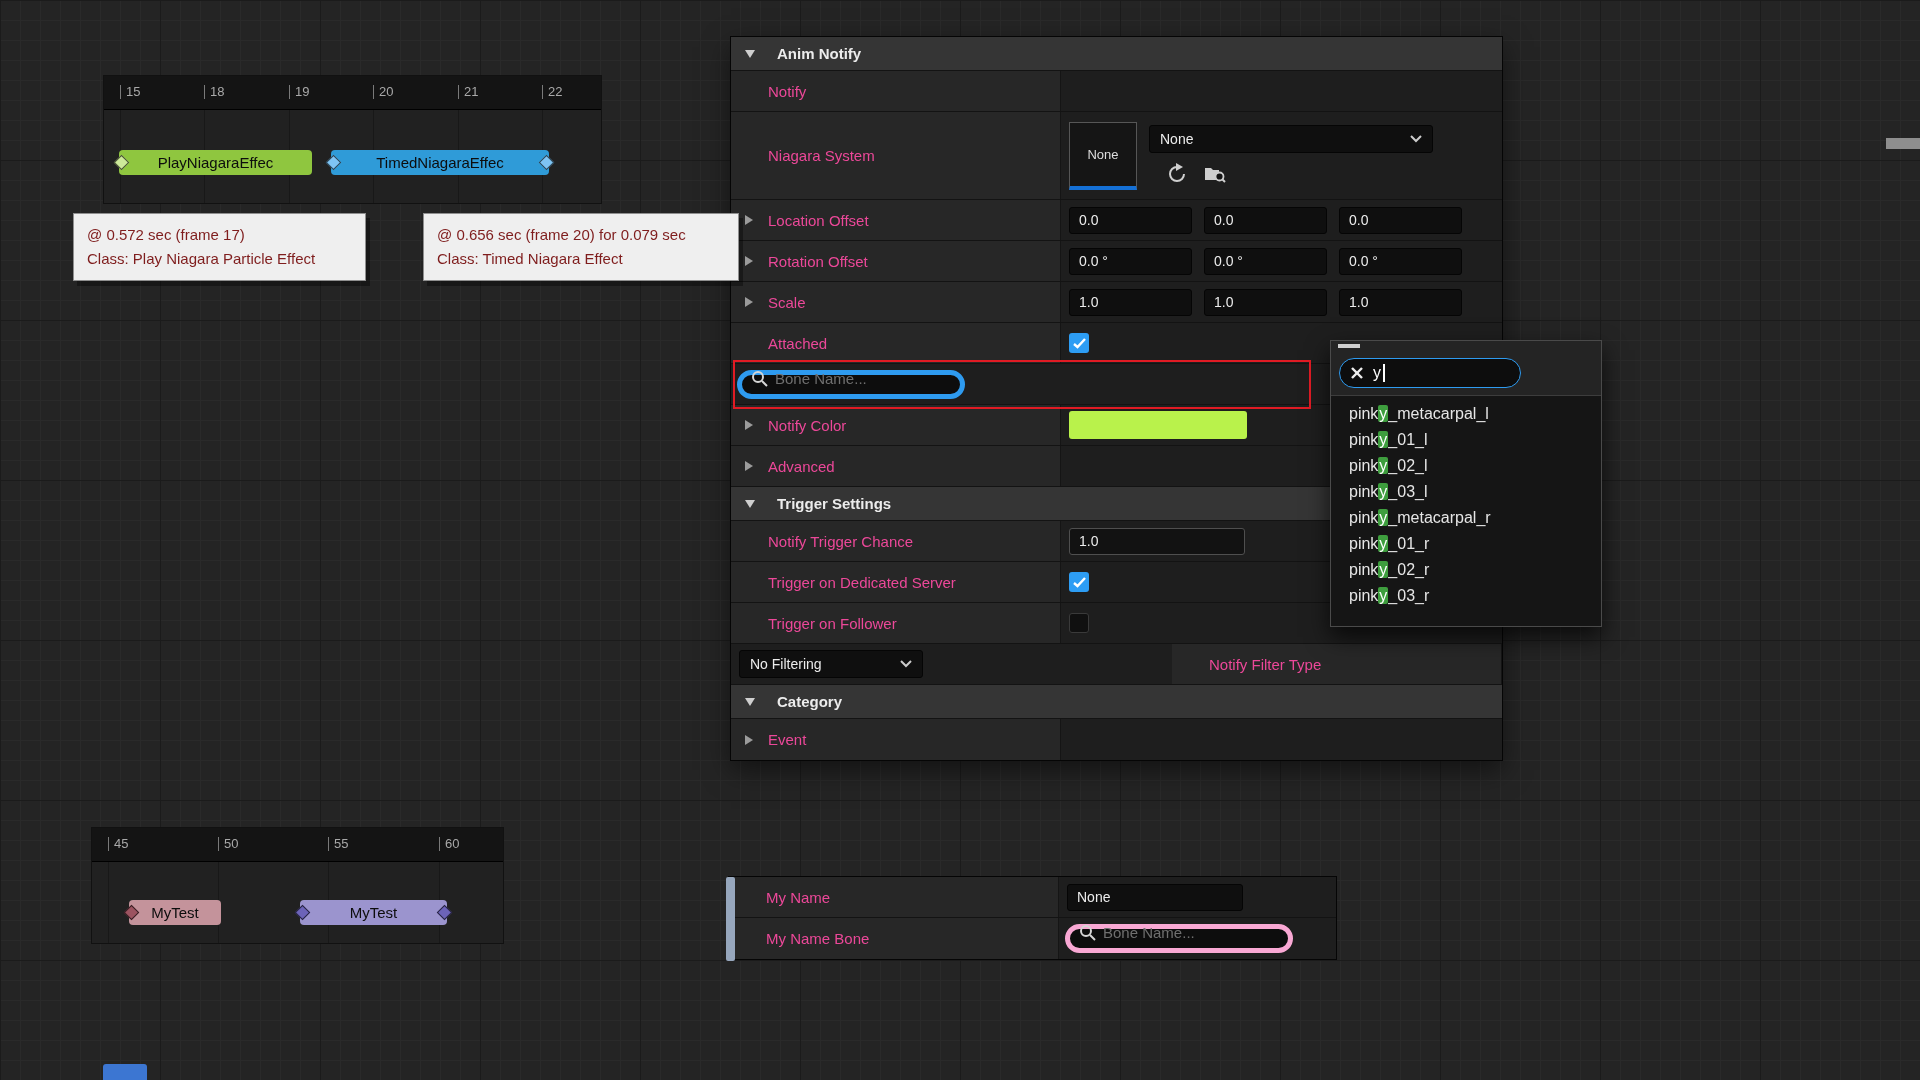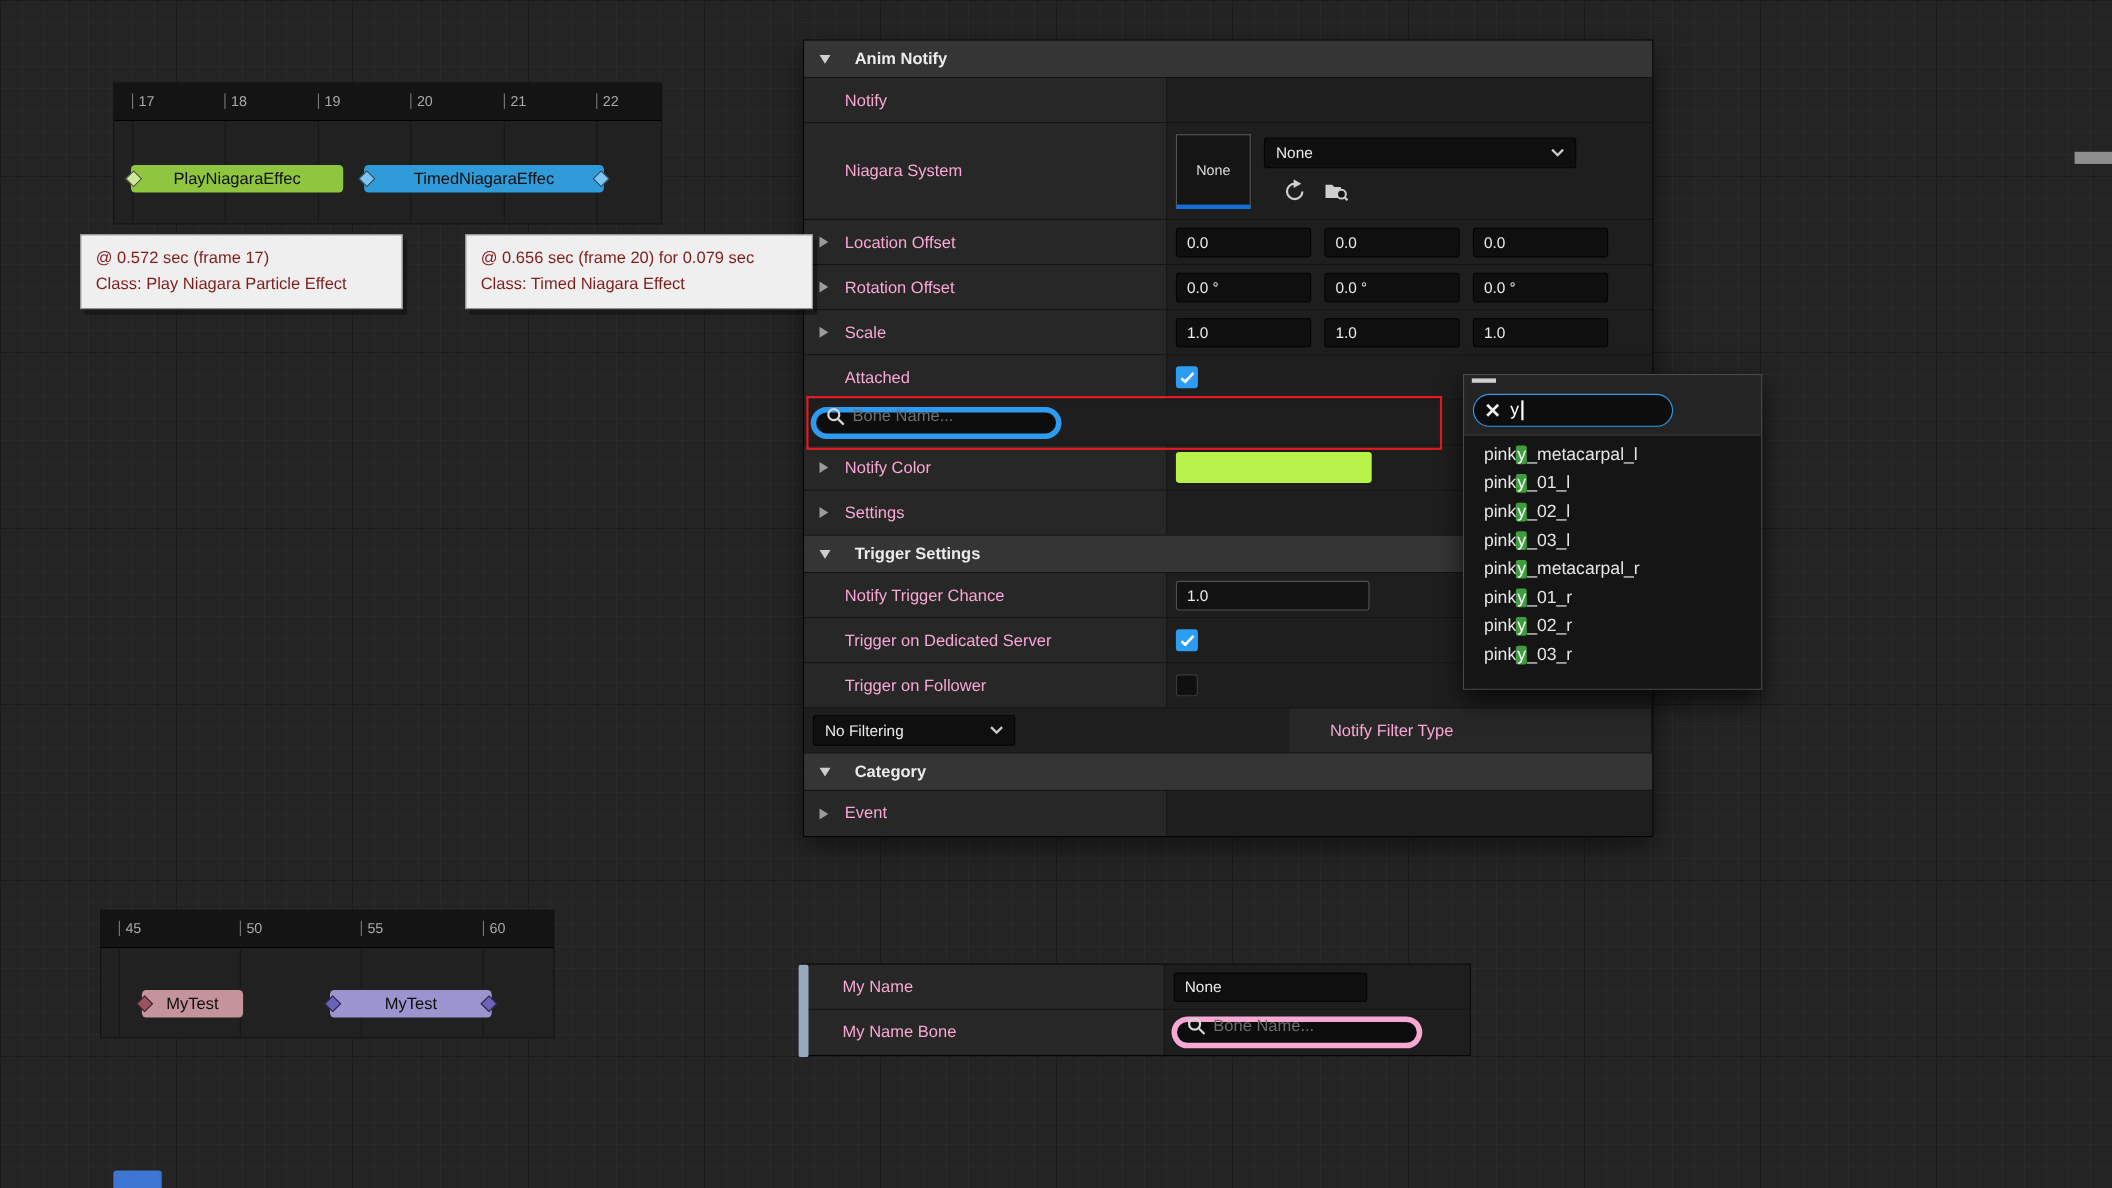--- a/index.html
+++ b/index.html
@@ -42,21 +42,21 @@
 
   
   .details { position:absolute; left:731px; top:37px; width:771px; background:#1e1e1e;
              box-shadow:0 0 0 1px #050505, 0 10px 26px rgba(0,0,0,.5); }
   .sect { height:34px; background:#353535; border-bottom:1px solid #131313; display:flex;
           align-items:center; padding-left:14px; gap:9px; color:#ececec; font-weight:bold;
           font-size:15px; }
   .row { display:flex; height:41px; border-bottom:1px solid #131313; }
   .row.tall { height:88px; }
   .cell.label { width:330px; background:#272727; border-right:1px solid #151515; display:flex;
-                align-items:center; padding-left:14px; color:#f9a8d4; font-size:15px; }
+                align-items:center; padding-left:14px; color:#ec4899; font-size:15px; }
   .cell.value { flex:1; background:#1e1e1e; display:flex; align-items:center; padding-left:8px;
                 gap:12px; }
   .tri { width:15px; margin-right:8px; display:flex; align-items:center; justify-content:flex-start; }
   .tri-r { width:0; height:0; border-left:8px solid #9b9b9b; border-top:5px solid transparent;
            border-bottom:5px solid transparent; }
   .tri-d { width:0; height:0; border-top:8px solid #cfcfcf; border-left:5px solid transparent;
            border-right:5px solid transparent; }
 
   .numfield { width:123px; height:27px; background:#0f0f0f; border:1px solid #050505;
               border-radius:3px; color:#ececec; font-size:14px; display:flex; align-items:center;
@@ -117,21 +117,21 @@
   .right-strip { position:absolute; left:1886px; top:138px; width:34px; height:11px;
                  background:#8e8e8e; }
   .corner-blue { position:absolute; left:103px; top:1064px; width:44px; height:16px;
                  background:#3c76d2; border-radius:3px 3px 0 0; }
 </style>
 </head>
 <body>
 
 <div class="tl" style="left:104px; top:76px; width:497px; height:127px;">
   <div class="tl-ticks">
-    <span class="tick" style="left:16px">17</span>
+    <span class="tick" style="left:16px">15</span>
     <span class="tick" style="left:100px">18</span>
     <span class="tick" style="left:185px">19</span>
     <span class="tick" style="left:269px">20</span>
     <span class="tick" style="left:354px">21</span>
     <span class="tick" style="left:438px">22</span>
   </div>
   <div class="tl-body">
     <div class="vline" style="left:16px"></div>
     <div class="vline" style="left:100px"></div>
     <div class="vline" style="left:185px"></div>
@@ -291,21 +291,21 @@
     <div class="cell value">
       <div class="swatch" style="background: rgb(185, 242, 75);"></div>
     </div>
   </div>
 
   <div class="row">
     <div class="cell label">
         <span class="tri">
           <span class="tri-r"></span>
         </span>
-      <span>Settings</span>
+      <span>Advanced</span>
       </div>
     <div class="cell value"></div>
   </div>
 
   <div class="sect">
     <span class="tri">
         <span class="tri-d"></span>
       </span>
     <span>Trigger Settings</span>
   </div>

